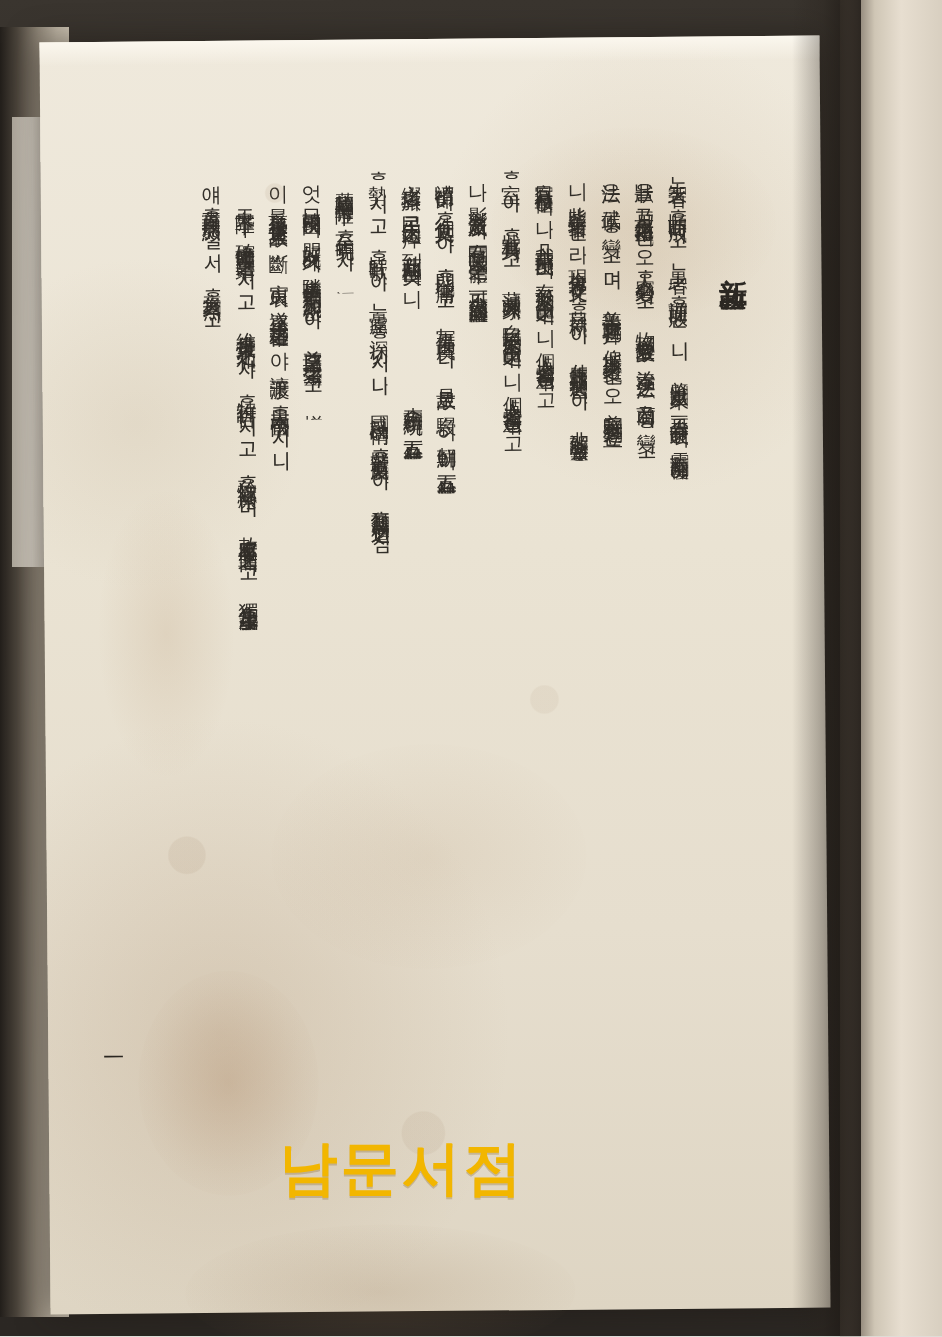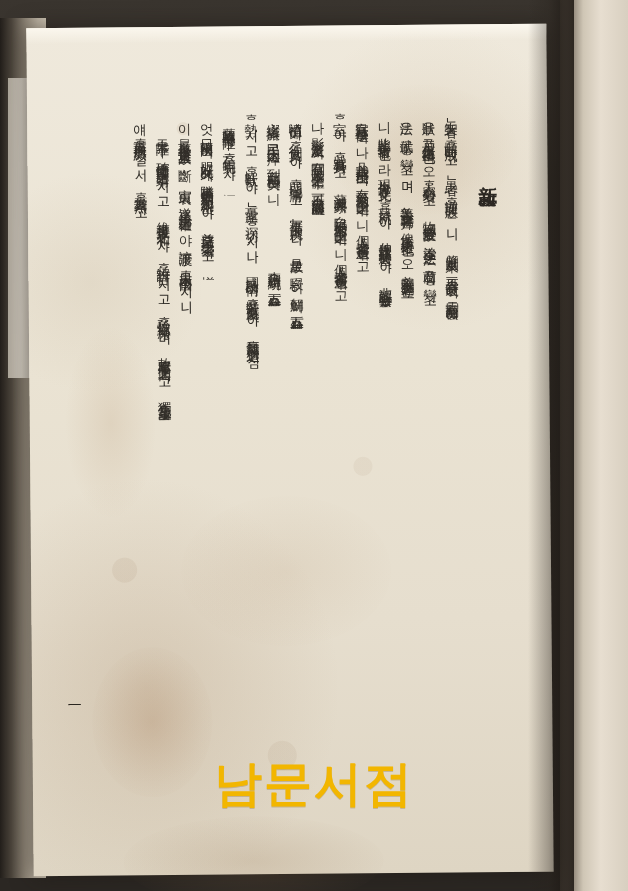--- a/index.html
+++ b/index.html
@@ -162,27 +162,26 @@
     color: #2a2620;
     letter-spacing: 2px;
   }
 
   
   .watermark {
     position: absolute;
     left: 186px;
     top: 752px;
     font-family: "DejaVu Sans", sans-serif;
-    font-size: 48px;
+    font-size: 39px;
     font-weight: 700;
     color: #f2b600;
     letter-spacing: 2px;
     text-shadow: 0 1px 0 rgba(120,80,0,0.25);
     white-space: nowrap;
-    margin-left: 28px;
   }
 
   
   .stain {
     position: absolute;
     border-radius: 50%;
     pointer-events: none;
   }
   .stain.s1 { left: 60px;  top: 620px; width: 120px; height: 150px;
     background: radial-gradient(ellipse at center, rgba(168,128,92,0.28) 0%, rgba(168,128,92,0.05) 60%, rgba(0,0,0,0) 78%); }

